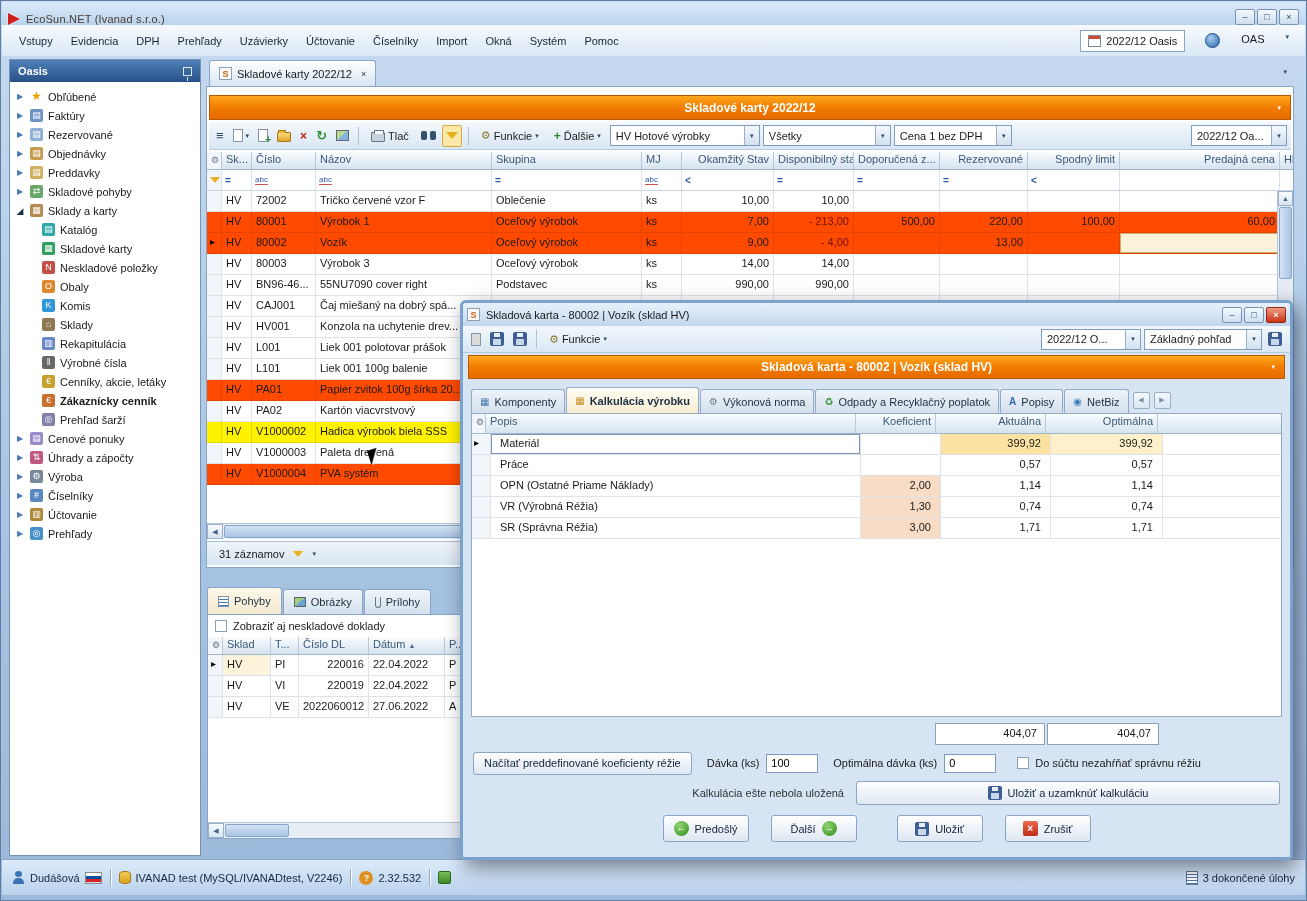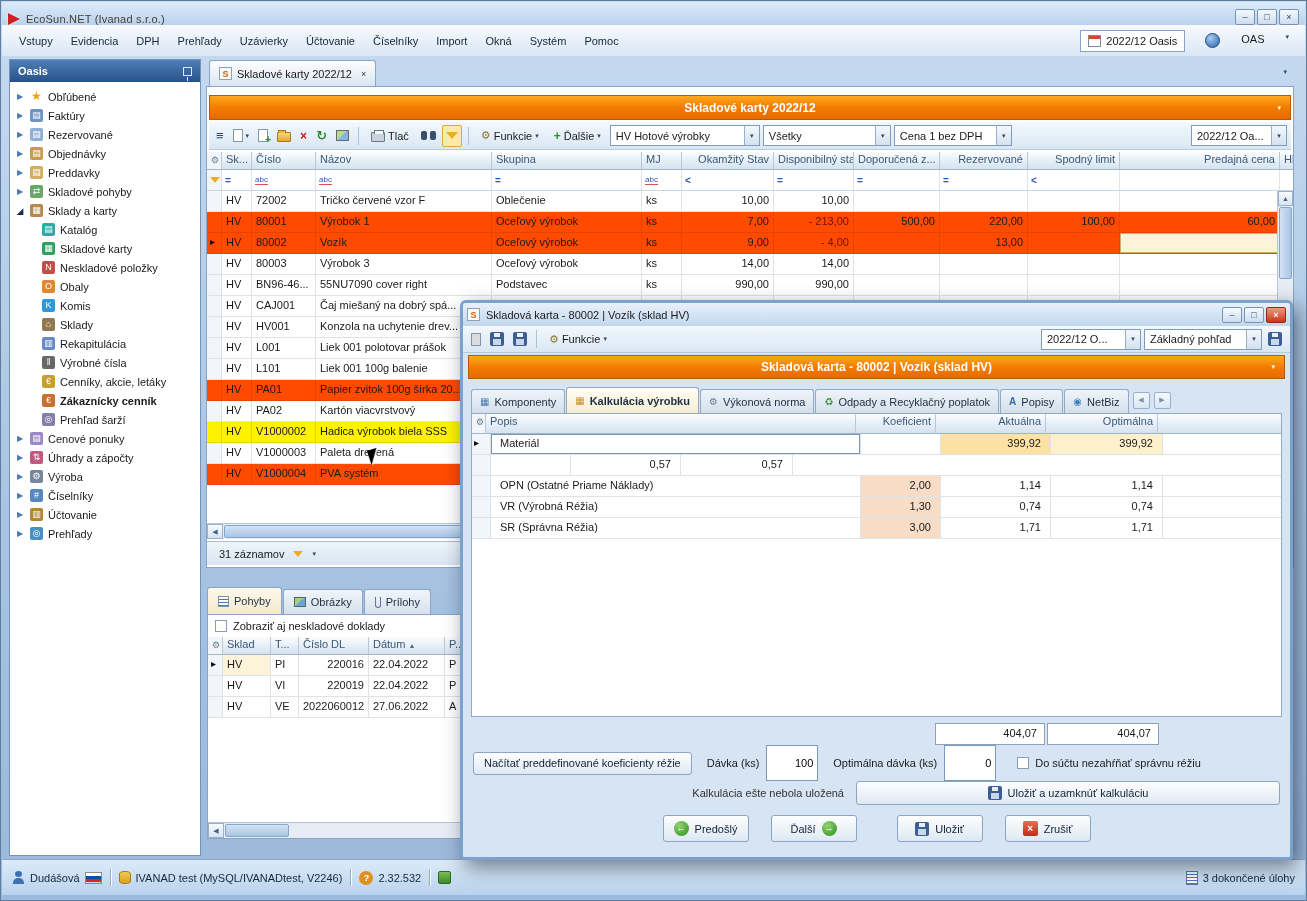--- a/index.html
+++ b/index.html
@@ -157,21 +157,21 @@
 .d-cur .dc-akt{background:#fbe1a2}
 .d-cur .dc-opt{background:#fdf0cb}
 .has-koef .dc-koef{background:#f8dcc6}
 .dtotals{position:absolute;left:8px;top:420px;width:811px;height:22px}
 .tot-box{position:absolute;height:22px;border:1px solid #8aa2ba;background:#fff;text-align:right;padding:3px 7px}
 .tot1{left:464px;width:110px}
 .tot2{left:576px;width:112px}
 .dcontrols{position:absolute;left:10px;top:448px;right:10px;height:24px;display:flex;align-items:center;gap:7px}
 .btn{display:inline-flex;align-items:center;justify-content:center;gap:6px;border:1px solid #8ba6c4;border-radius:3px;background:linear-gradient(#fefefe,#dee8f2);font:11px "Liberation Sans","DejaVu Sans",sans-serif;color:#10233a;padding:8px 10px;height:23px}
 .lab{margin-left:8px}
-.numin{width:52px;height:36px;border:1px solid #7a9ac0;text-align:right;padding:0 4px;font:11px "Liberation Sans","DejaVu Sans",sans-serif}
+.numin{width:52px;height:19px;border:1px solid #7a9ac0;text-align:left;padding:0 4px;font:11px "Liberation Sans","DejaVu Sans",sans-serif}
 .dnote{position:absolute;left:10px;top:478px;right:10px;height:24px;display:flex;align-items:center;justify-content:flex-end;gap:12px}
 .note-text{color:#333}
 .lock-btn{width:424px;height:24px}
 .dbuttons{position:absolute;left:0;top:512px;width:100%;display:flex;justify-content:center;gap:22px}
 .dbuttons .btn{height:27px;min-width:86px}
 .gap-l{margin-left:18px}
 .circ{width:15px;height:15px;border-radius:50%;background:radial-gradient(circle at 35% 30%,#90d46e,#2e8c1e);color:#fff;font-size:9px;line-height:15px;text-align:center;font-weight:bold;flex:none}
 .redx{width:15px;height:15px;border-radius:2px;background:linear-gradient(#e86a50,#bf2f16);color:#fff;font-size:10px;line-height:15px;text-align:center;font-weight:bold;flex:none}
 .floppy{width:14px;height:14px;background:#3c5e92;border-radius:2px;position:relative;flex:none}
 .floppy::before{content:"";position:absolute;top:1px;left:4px;width:6px;height:4px;background:#e9eff6}
@@ -856,20 +856,21 @@
       <div class="dg-row d-cur">
           <div class="dgc dc-ind"></div>
           <div class="dgc dc-pop">Materiál</div>
           <div class="dgc dc-koef num"></div>
           <div class="dgc dc-akt num">399,92</div>
           <div class="dgc dc-opt num">399,92</div>
           <div class="dgc dc-fill"></div>
         </div>
           <div class="dg-row">
           <div class="dgc dc-ind"></div>
+          <div class="dgc dc-pop">Práce</div>
           <div class="dgc dc-koef num"></div>
           <div class="dgc dc-akt num">0,57</div>
           <div class="dgc dc-opt num">0,57</div>
           <div class="dgc dc-fill"></div>
         </div>
           <div class="dg-row has-koef">
           <div class="dgc dc-ind"></div>
           <div class="dgc dc-pop">OPN (Ostatné Priame Náklady)</div>
           <div class="dgc dc-koef num">2,00</div>
           <div class="dgc dc-akt num">1,14</div>

